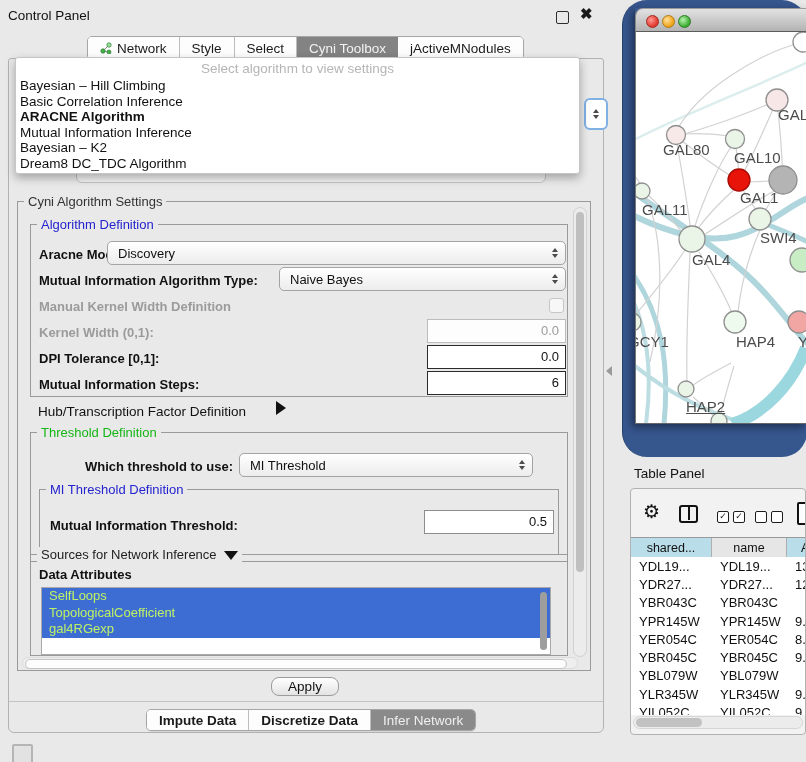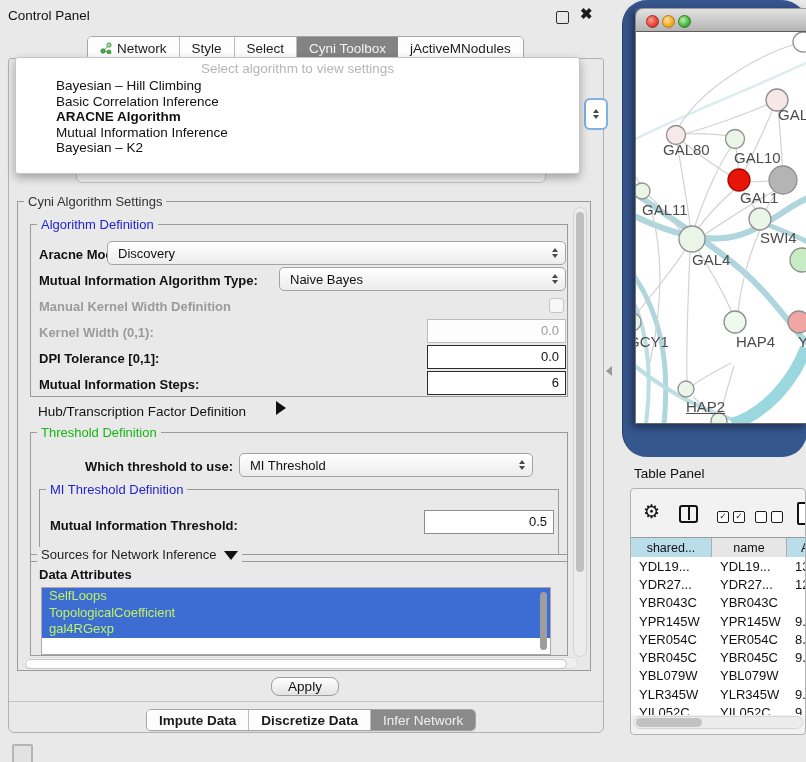--- a/index.html
+++ b/index.html
@@ -30,21 +30,21 @@
   .tabstrip{position:absolute;display:flex;height:22px;border:1px solid #a6a6a6;border-radius:5px;
             background:#fdfdfd;overflow:hidden;box-shadow:0 1px 1px rgba(0,0,0,.08);}
   .tab{display:flex;align-items:center;gap:5px;padding:0 12px;font-size:13.5px;color:#1a1a1a;
        border-right:1px solid #bdbdbd;background:#fdfdfd;}
   .tab:last-child{border-right:none;}
   .tab.sel{background:#838383;color:#f2f2f2;border-right:none;}
   
   .popup{position:absolute;left:15px;top:57px;width:563px;height:115px;background:#fff;
          border:1px solid #c6c6c6;border-radius:3px;box-shadow:0 4px 10px rgba(0,0,0,.3);z-index:50;}
   .popup .prompt{display:block;text-align:center;color:#b5b5b5;font-size:13.5px;padding-top:3px;height:17px;}
-  .popup .it{display:block;font-size:13.5px;color:#111;line-height:15.6px;padding-left:4px;white-space:nowrap;margin-left:36px;}
+  .popup .it{display:block;font-size:13.5px;color:#111;line-height:15.6px;padding-left:4px;white-space:nowrap;}
   
   .attr-list{position:absolute;background:#fff;border:1px solid #a9a9a9;box-sizing:border-box;overflow:hidden;}
   .attr-list .li{height:16.6px;line-height:16.6px;background:#3d6dd2;color:#bef264;
                  font-size:13px;padding-left:7px;white-space:nowrap;}
   
   .sb-track-v{position:absolute;background:#ececec;border:1px solid #d2d2d2;border-radius:7px;}
   .sb-thumb{position:absolute;background:#bfbfbf;border-radius:6px;}
   
   .macbtn{position:absolute;border:1px solid #9c9c9c;border-radius:8px;
           background:linear-gradient(#ffffff,#e3e3e3);font-size:13.5px;color:#111;
@@ -221,20 +221,21 @@
     </div>
   </div>
 
   <div class="popup">
     <span class="prompt">Select algorithm to view settings</span>
     <span class="it">Bayesian – Hill Climbing</span>
     <span class="it">Basic Correlation Inference</span>
     <span class="it b">ARACNE Algorithm</span>
     <span class="it">Mutual Information Inference</span>
     <span class="it">Bayesian – K2</span>
+    <span class="it">Dream8 DC_TDC Algorithm</span>
   </div>
 
   <span class="abs" style="left:606px;top:366px;width:0;height:0;border-top:5px solid transparent;border-bottom:5px solid transparent;border-right:6px solid #9a9a9a;"></span>
 
   <div class="abs" style="left:12px;top:744px;width:17px;height:16px;border:2px solid #b5b5b5;background:#e2e2e2;border-radius:2px;"></div>
 </div>
 
 <div class="desktop">
   <div class="net-window">
     <div class="titlebar">

